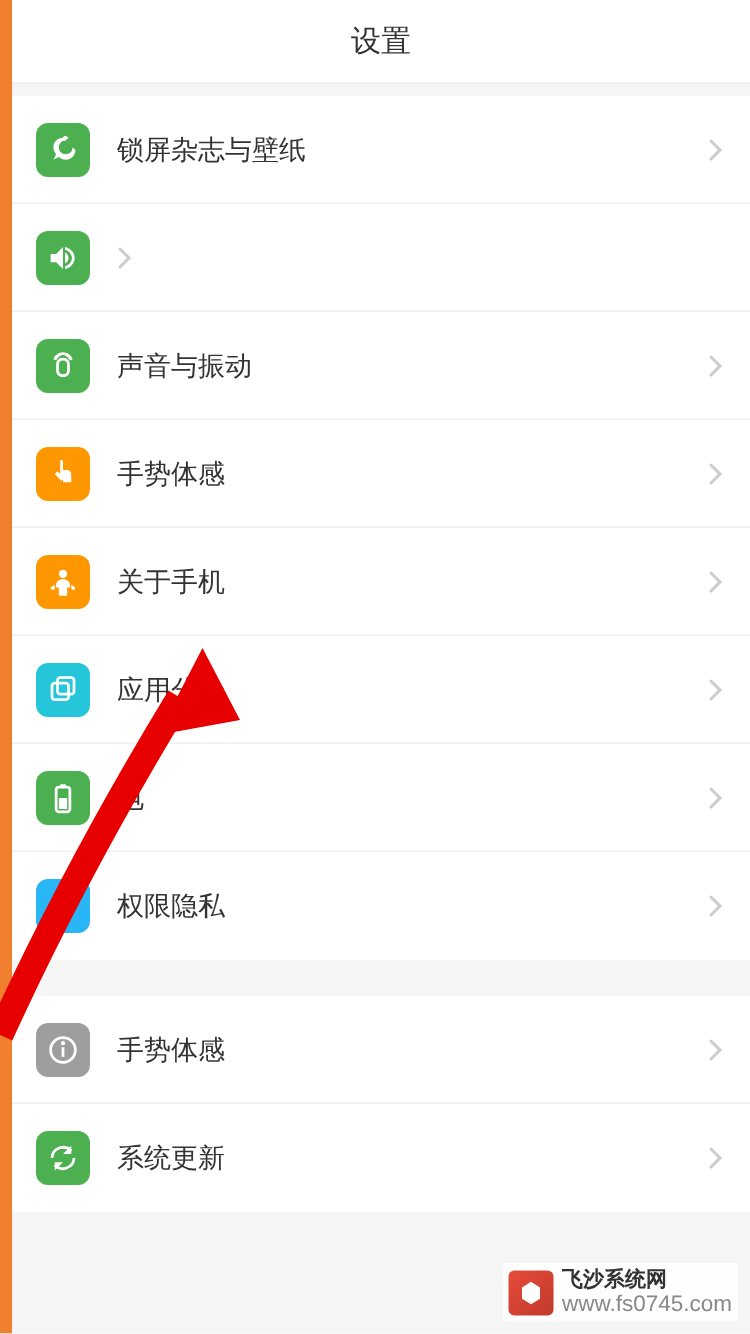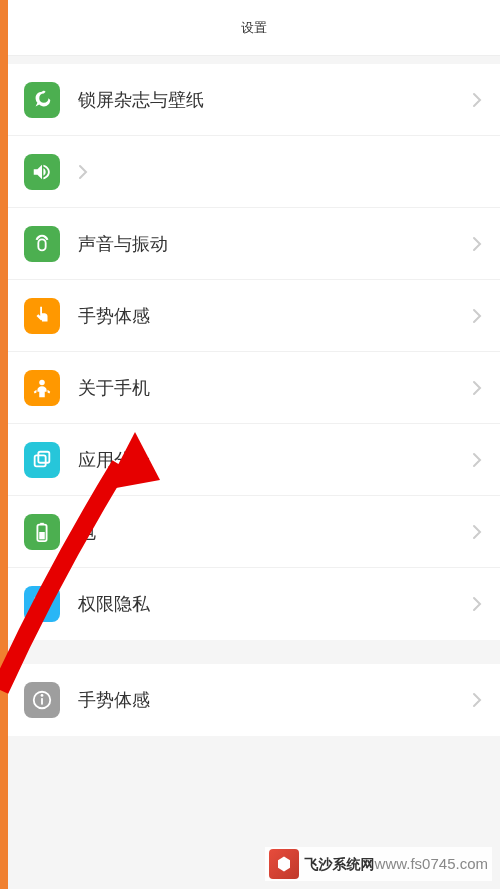--- a/index.html
+++ b/index.html
@@ -27,21 +27,21 @@
     .header {
       background: #fff;
       height: 56px;
       display: flex;
       align-items: center;
       justify-content: center;
       border-bottom: 1px solid #eee;
       margin-left: 8px;
     }
     .header-title {
-      font-size: 13px;
+      font-size: 20px;
       color: #333;
       font-weight: 400;
     }
     .list-container {
       background: #fff;
       margin-left: 4px;
       margin-top: 8px;
     }
     .list-item {
       display: flex;
@@ -107,24 +107,23 @@
       background: linear-gradient(135deg, #e74c3c 0%, #c0392b 100%);
       border-radius: 4px;
       margin-right: 6px;
       position: relative;
       display: flex;
       align-items: center;
       justify-content: center;
     }
     .watermark-text {
       display: flex;
-      flex-direction: row;
+      flex-direction: column;
       font-size: 11px;
       line-height: 1.2;
-      align-items: flex-end;
     }
     .watermark-title {
       font-weight: bold;
       color: #333;
       font-size: 14px;
     }
     .watermark-url {
       color: #888;
       font-size: 15px;
     }
@@ -251,20 +250,35 @@
 <div class="list-container" id="section-1">
     <div class="list-item">
       <div class="icon-box" style="background:#9e9e9e">
         <svg viewBox="0 0 24 24">
           <circle cx="12" cy="12" r="9" fill="none" stroke="#fff" stroke-width="2"></circle>
           <rect x="11" y="10" width="2" height="7" fill="#fff"></rect>
           <circle cx="12" cy="7" r="1.5" fill="#fff"></circle>
         </svg>
       </div>
       <span class="item-label">手势体感</span>
+      <span class="chevron">
+        <svg viewBox="0 0 10 16">
+          <path d="M2 2l6 6-6 6" stroke="#ccc" stroke-width="2" fill="none" stroke-linecap="round"></path>
+        </svg>
+      </span>
+    </div>
+    <div class="list-item">
+      <div class="icon-box" style="background:#4caf50">
+        <svg viewBox="0 0 24 24">
+          <path fill="none" stroke="#fff" stroke-width="2" d="M4 12a8 8 0 0 1 14-5M20 12a8 8 0 0 1-14 5"></path>
+          <polygon points="18,3 18,9 12,9" fill="#fff"></polygon>
+          <polygon points="6,21 6,15 12,15" fill="#fff"></polygon>
+        </svg>
+      </div>
+      <span class="item-label">系统更新</span>
       <span class="chevron">
         <svg viewBox="0 0 10 16">
           <path d="M2 2l6 6-6 6" stroke="#ccc" stroke-width="2" fill="none" stroke-linecap="round"></path>
         </svg>
       </span>
     </div>
   </div>
 
 <svg class="arrow-overlay" style="left:-10px; top:430px; width:180px; height:270px;" viewBox="0 0 180 270">
   <defs>

